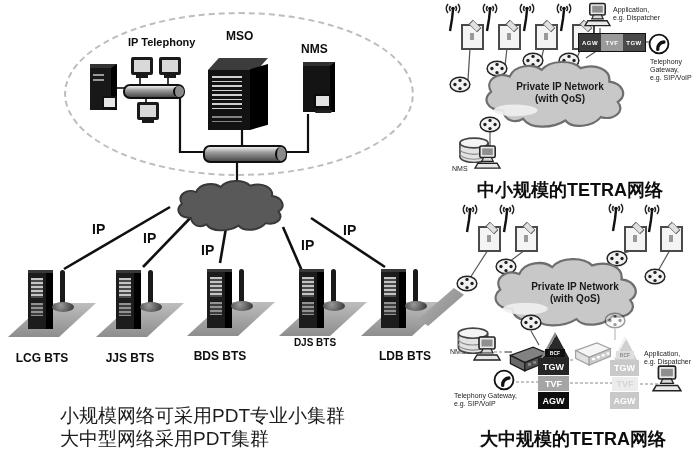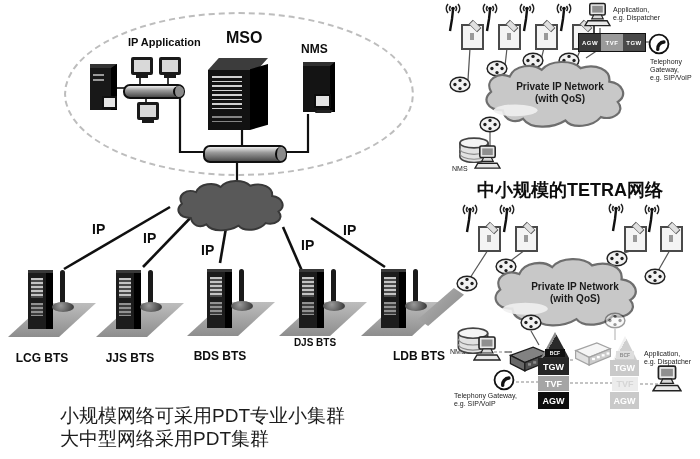--- a/index.html
+++ b/index.html
@@ -146,22 +146,22 @@
       <path d="M494 352 H512"></path>
         <path d="M516 382 H539"></path>
         <path d="M570 383 H612"></path>
         <path d="M640 384 H658"></path>
         <path d="M550 360 H575"></path>
     </g>
   </svg>
 
   <div class="node core-ellipse" style="left:64px;top:12px;width:346px;height:160px;"></div>
 
-  <div class="lbl" style="left:128px;top:36px;font-size:11px;">IP Application</div>
-  <div class="lbl" style="left:226px;top:29px;font-size:16px;">MSO</div>
+  <div class="lbl" style="left:128px;top:36px;font-size:11px;">IP Telephony</div>
+  <div class="lbl" style="left:226px;top:29px;font-size:12px;">MSO</div>
   <div class="lbl" style="left:301px;top:42px;font-size:12px;">NMS</div>
 
   <div class="node tower" style="left:90px;top:64px;">
     <i style="top:6px;"></i>
       <i style="top:11px;"></i>
   </div>
   <div class="node mini-monitor" style="left:102px;top:96px;"></div>
   <div class="node bus" style="left:123px;top:84px;width:58px;height:11px;"></div>
   <div class="node monitor" style="left:131px;top:57px;"></div>
   <div class="node monitor" style="left:159px;top:57px;"></div>
@@ -236,21 +236,21 @@
         <div class="bts-panel" style="left:3px;top:30px;width:12px;height:13px;opacity:.7;"></div>
       </div>
     <div class="pole" style="left:52px;top:0;height:38px;"></div>
     <div class="pole-base" style="left:44px;top:32px;width:22px;height:10px;"></div>
   </div>
 
   <div class="lbl" style="left:2px;top:351px;width:80px;text-align:center;font-size:12px;">LCG BTS</div>
   <div class="lbl" style="left:90px;top:351px;width:80px;text-align:center;font-size:12px;">JJS BTS</div>
   <div class="lbl" style="left:180px;top:349px;width:80px;text-align:center;font-size:12px;">BDS BTS</div>
   <div class="lbl" style="left:275px;top:337px;width:80px;text-align:center;font-size:10px;">DJS BTS</div>
-  <div class="lbl" style="left:365px;top:349px;width:80px;text-align:right;font-size:12px;">LDB BTS</div>
+  <div class="lbl" style="left:365px;top:349px;width:80px;text-align:center;font-size:12px;">LDB BTS</div>
 
   <div class="node" style="left:60px;top:426px;font-size:19px;color:#1c1c1c;">大中型网络采用PDT集群</div>
   <div class="node" style="left:60px;top:403px;font-size:19px;color:#1c1c1c;">小规模网络可采用PDT专业小集群</div>
 
   <svg class="node" style="left:441px;top:1px;" width="24" height="32">
       <use href="#sym-antenna"></use>
     </svg>
   <svg class="node" style="left:478px;top:1px;" width="24" height="32">
       <use href="#sym-antenna"></use>
     </svg>
@@ -405,14 +405,15 @@
     <div>e.g. SIP/VoIP</div>
   </div>
   <div class="smalltxt" style="left:644px;top:350px;">
     <div>Application,</div>
     <div>e.g. Dispatcher</div>
   </div>
   <svg class="node" style="left:652px;top:365px;" width="30" height="28">
       <use href="#sym-computer"></use>
     </svg>
 
+  <div class="lbl" style="left:480px;top:427px;font-size:18px;">大中规模的TETRA网络</div>
 
 </div>
 
 </body></html>

